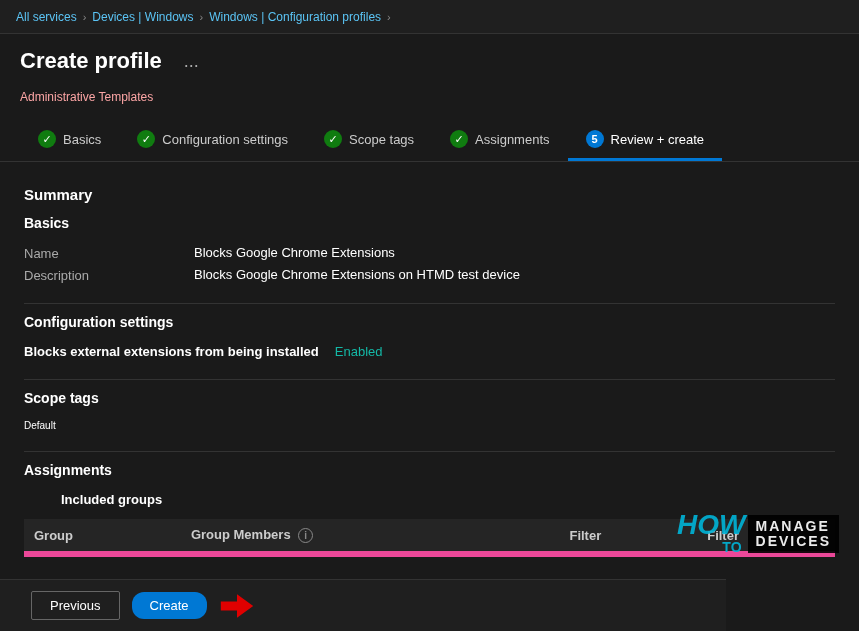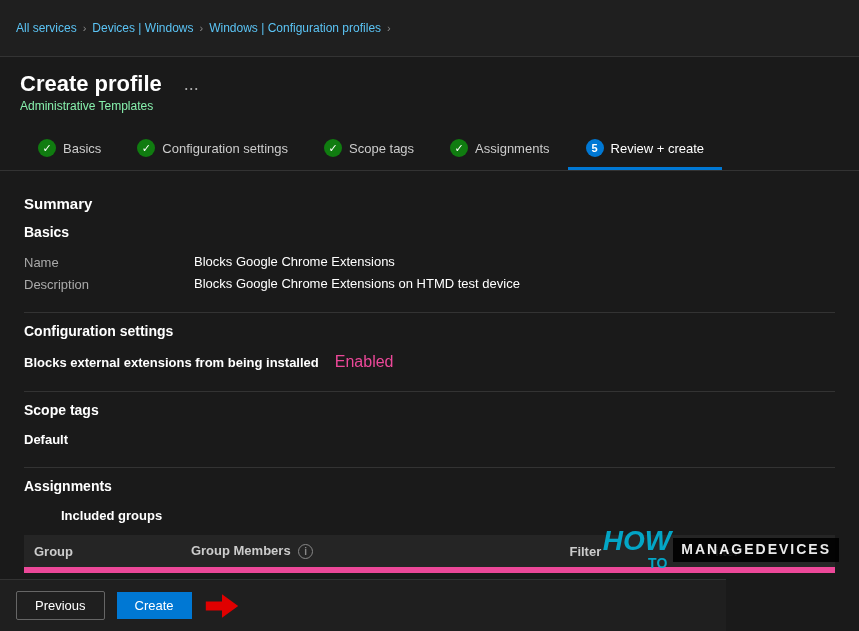--- a/index.html
+++ b/index.html
@@ -12,21 +12,21 @@
       min-height: 631px;
       overflow-x: hidden;
     }
     
     .top-bar {
       background-color: #1f1f1f;
       padding: 6px 16px;
       display: flex;
       align-items: center;
       border-bottom: 1px solid #333;
-      height: 57px;
+      height: 34px;
     }
     .breadcrumb {
       display: flex;
       align-items: center;
       gap: 6px;
       font-size: 12px;
       color: #5bc4f5;
     }
     .breadcrumb span.sep {
       color: #888;
@@ -55,22 +55,22 @@
     }
     .ellipsis-btn {
       color: #aaa;
       font-size: 18px;
       cursor: pointer;
       padding: 2px 6px;
       border-radius: 4px;
     }
     .page-subtitle {
       font-size: 12px;
-      color: #86efac;
-      margin-top: 2px;
+      color: #fca5a5;
+      margin-top: 16px;
     }
 
     
     .wizard-tabs {
       display: flex;
       align-items: center;
       padding: 10px 20px 0 20px;
       background-color: #1a1a1a;
       border-bottom: 1px solid #333;
       gap: 0;
@@ -165,29 +165,28 @@
       gap: 16px;
       align-items: center;
       margin-bottom: 8px;
     }
     .config-setting-label {
       font-weight: 600;
       font-size: 13px;
       color: #ffffff;
     }
     .config-setting-value {
-      font-size: 16px;
-      color: #ec4899;
+      font-size: 13px;
+      color: #14b8a6;
     }
 
     .scope-value {
-      font-size: 13px;
+      font-size: 10px;
       color: #ffffff;
       margin-bottom: 8px;
-      font-weight: bold;
     }
 
     
     .table-container {
       width: 100%;
       border-collapse: collapse;
     }
     .table-container th {
       text-align: left;
       font-size: 13px;
@@ -214,21 +213,21 @@
     }
 
     
     .footer {
       position: fixed;
       bottom: 0;
       left: 0;
       width: 726px;
       background-color: #1f1f1f;
       border-top: 1px solid #333;
-      padding: 12px 16px;
+      padding: 12px 31px;
       display: flex;
       align-items: center;
       gap: 12px;
       height: 52px;
     }
     .btn-previous {
       background-color: transparent;
       color: #ffffff;
       border: 1px solid #666;
       padding: 6px 18px;
@@ -236,21 +235,21 @@
       cursor: pointer;
       border-radius: 2px;
     }
     .btn-create {
       background-color: #0078d4;
       color: #ffffff;
       border: none;
       padding: 6px 18px;
       font-size: 13px;
       cursor: pointer;
-      border-radius: 0;
+      border-radius: 12px;
     }
 
     
     .arrow-icon {
       display: inline-flex;
       align-items: center;
     }
     .arrow-icon svg {
       width: 36px;
       height: 30px;
@@ -280,21 +279,21 @@
       font-weight: 700;
       color: #00b4d8;
       margin-right: 4px;
       align-self: flex-end;
       padding-bottom: 2px;
     }
     .watermark-text-block {
       background-color: #000;
       padding: 4px 8px;
       display: flex;
-      flex-direction: row;
+      flex-direction: column;
       line-height: 1.1;
     }
     .watermark-manage {
       font-size: 14px;
       font-weight: 700;
       color: #ffffff;
       letter-spacing: 2px;
     }
     .watermark-devices {
       font-size: 14px;

